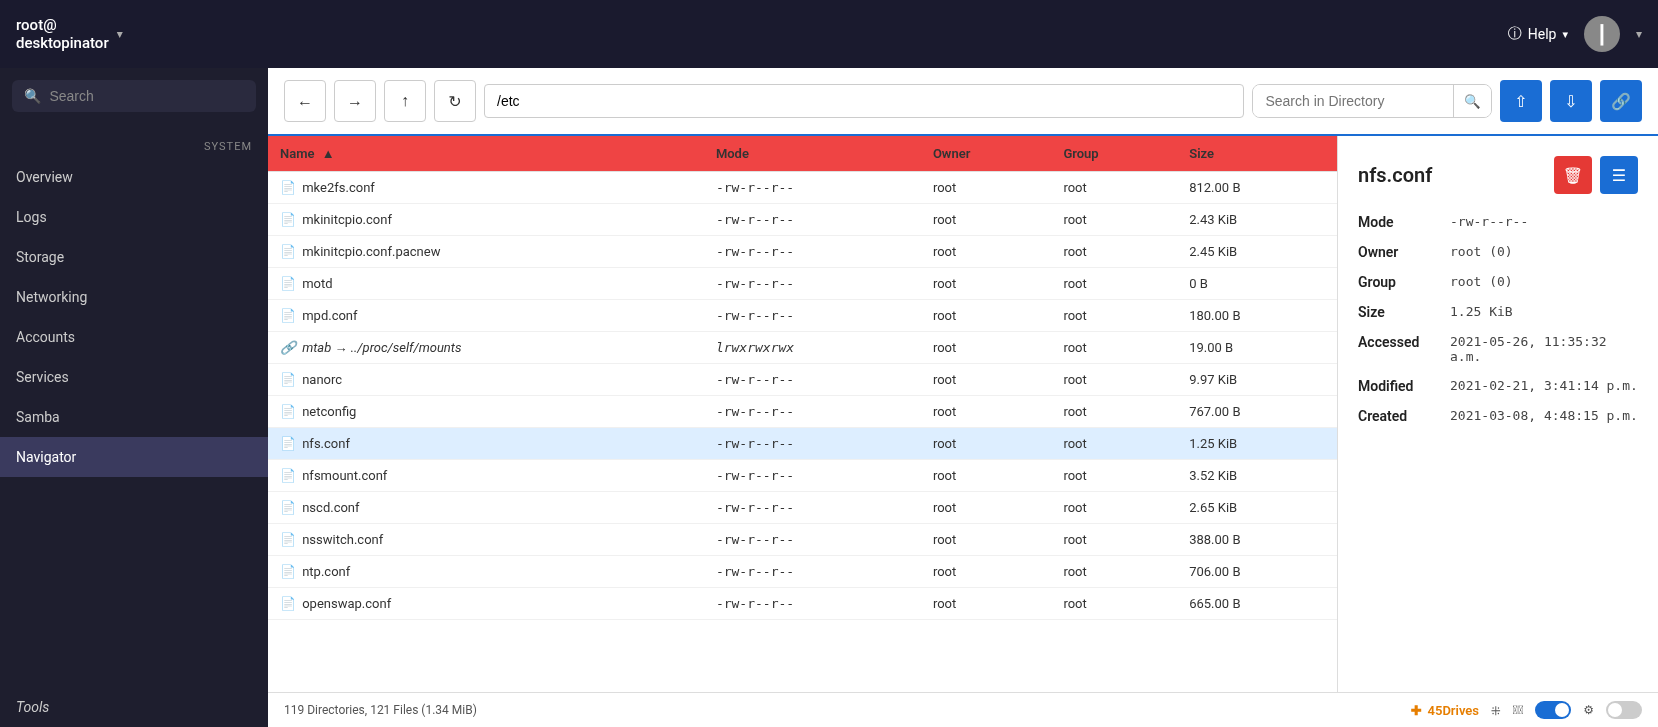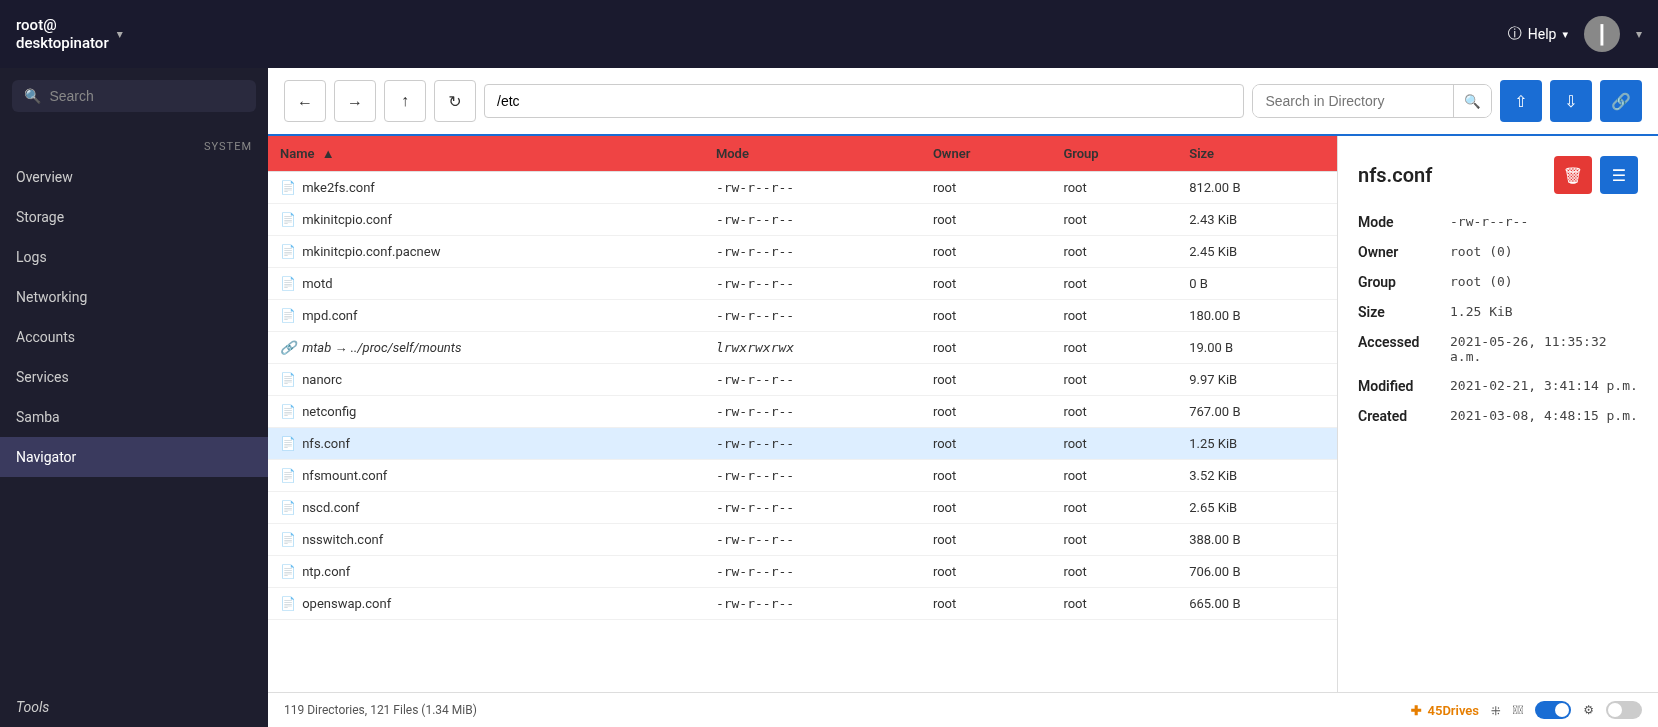--- a/index.html
+++ b/index.html
@@ -108,22 +108,22 @@
 <div class="layout">
 
   <div class="sidebar">
     <div class="search-box">
       <span style="color:#888;">🔍</span>
       <input type="text" placeholder="Search" style="">
     </div>
 
     <div class="sidebar-section-label">System</div>
     <div class="sidebar-item">Overview</div>
+    <div class="sidebar-item">Logs</div>
     <div class="sidebar-item">Storage</div>
-    <div class="sidebar-item">Logs</div>
     <div class="sidebar-item">Networking</div>
     <div class="sidebar-item">Accounts</div>
     <div class="sidebar-item">Services</div>
     <div class="sidebar-item">Samba</div>
     <div class="sidebar-item active">Navigator</div>
     <div style="margin-top:auto;font-style:italic;">
       <div class="sidebar-item">Tools</div>
     </div>
   </div>
 

